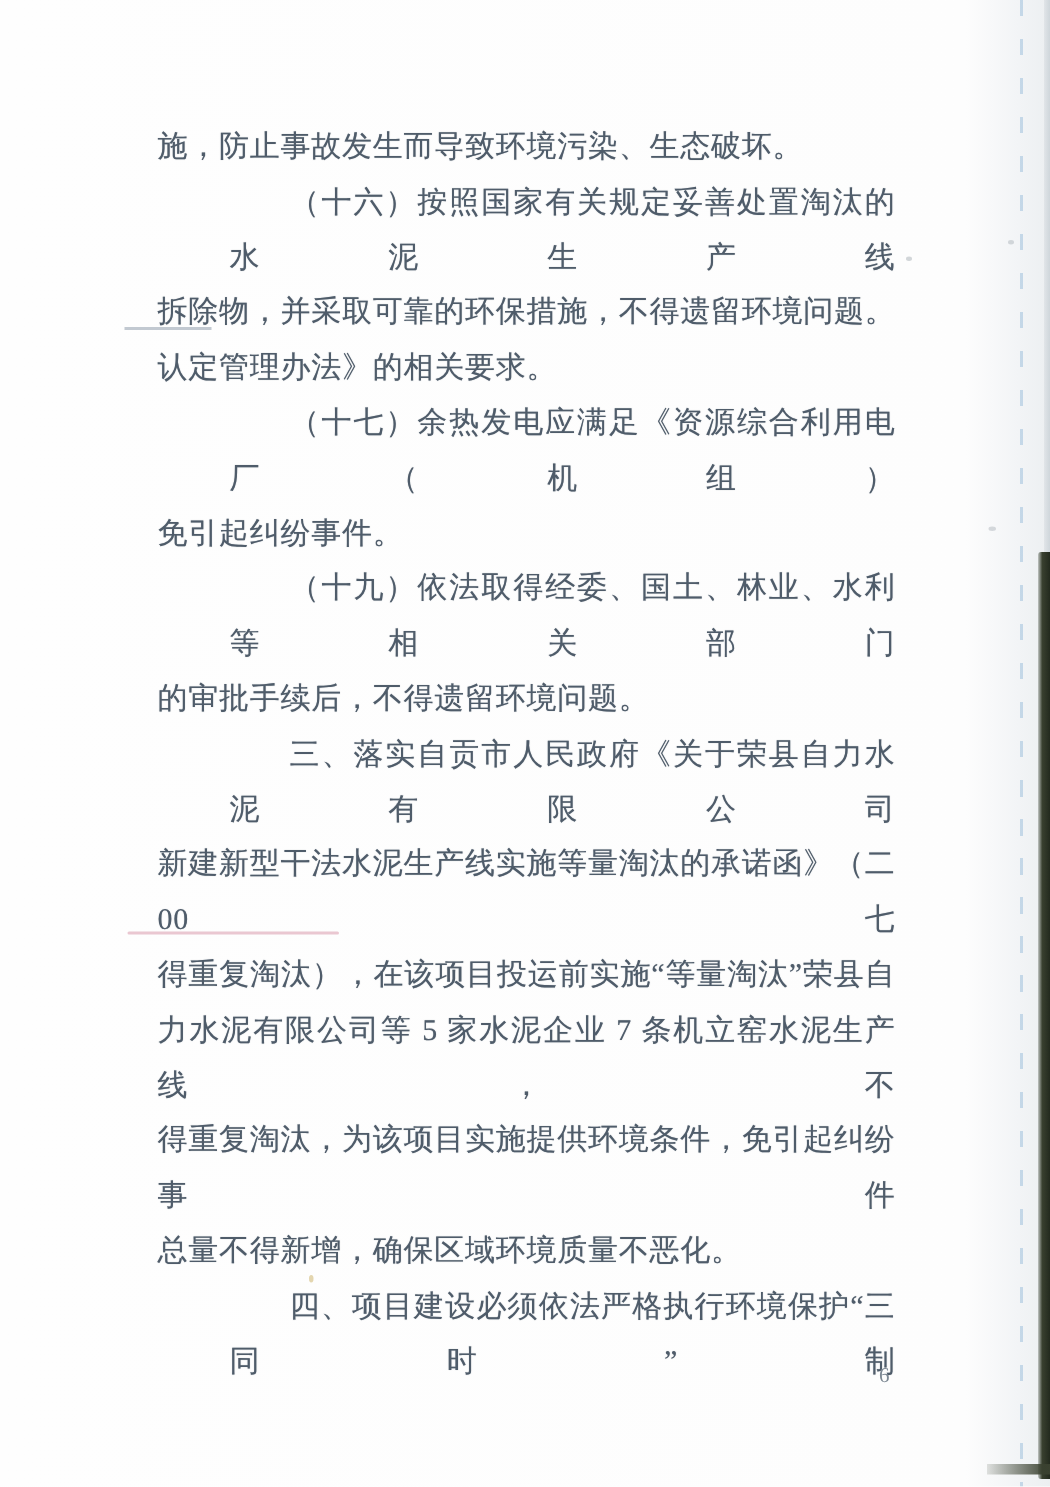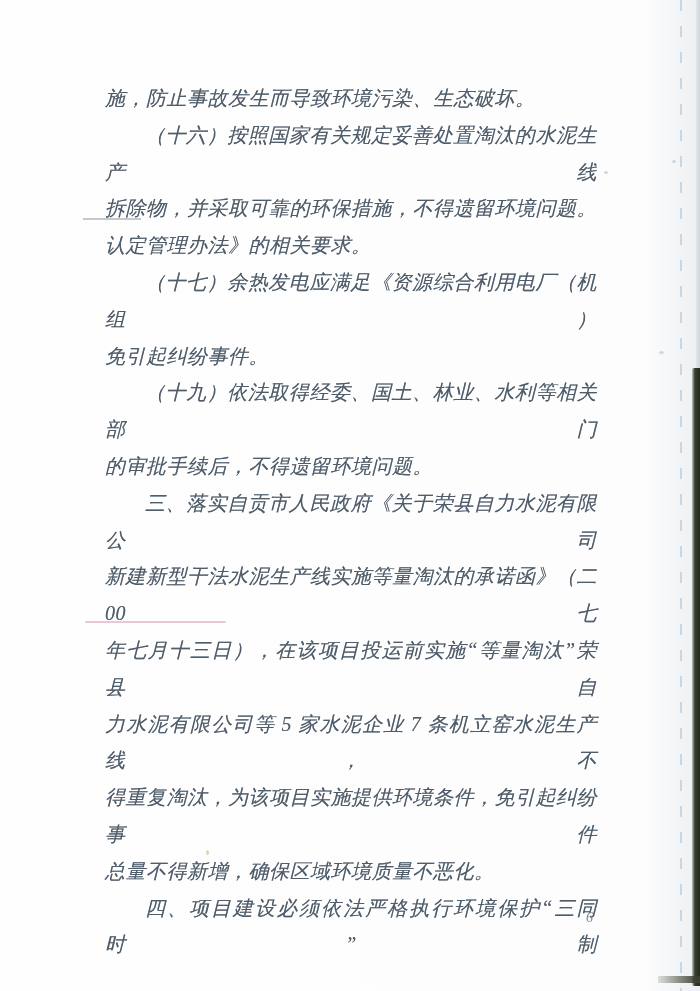--- a/index.html
+++ b/index.html
@@ -7,40 +7,39 @@
     width:700px;height:991px;
     background:#ffffff;
     font-family:"Liberation Serif","DejaVu Serif",serif;
     overflow:hidden;
   }
   .page{
     position:relative;
     width:700px;height:991px;
     background:linear-gradient(90deg,#fefefe 0%,#fdfdfd 92%,#f2f4f6 97%,#eceff1 100%);
     overflow:hidden;
-    font-style:italic;
   }
   
   .doc-text{
     position:absolute;
     left:105px;top:80px;width:492px;
     font-size:20px;
     line-height:36.8px;
     color:#4f5c6a;
     letter-spacing:0.5px;
     text-shadow:0 0 0.6px rgba(79,92,106,0.55);
   }
   .line{white-space:nowrap;}
   .line.justify{
     white-space:normal;
     text-align:justify;
     text-align-last:justify;
     -moz-text-align-last:justify;
   }
-  .line.indent{text-indent:40px;}
+  .line.indent{text-indent:40px;margin-left:48px;}
   
   .page-number{
     position:absolute;
     left:586px;top:910px;
     font-size:14px;
     color:#7d8893;
   }
   
   .fold-line{
     position:absolute;
@@ -96,21 +95,21 @@
       <div class="line">施，防止事故发生而导致环境污染、生态破坏。</div>
       <div class="line indent justify">（十六）按照国家有关规定妥善处置淘汰的水泥生产线</div>
       <div class="line">拆除物，并采取可靠的环保措施，不得遗留环境问题。</div>
       <div class="line">认定管理办法》的相关要求。</div>
       <div class="line indent justify">（十七）余热发电应满足《资源综合利用电厂（机组）</div>
       <div class="line">免引起纠纷事件。</div>
       <div class="line indent justify">（十九）依法取得经委、国土、林业、水利等相关部门</div>
       <div class="line">的审批手续后，不得遗留环境问题。</div>
       <div class="line indent justify">三、落实自贡市人民政府《关于荣县自力水泥有限公司</div>
       <div class="line justify">新建新型干法水泥生产线实施等量淘汰的承诺函》（二00七</div>
-      <div class="line justify">年七月十三日），在该项目投运前实施“等量淘汰”荣县自</div>
+      <div class="line justify">得重复淘汰），在该项目投运前实施“等量淘汰”荣县自</div>
       <div class="line justify">力水泥有限公司等 5 家水泥企业 7 条机立窑水泥生产线，不</div>
       <div class="line justify">得重复淘汰，为该项目实施提供环境条件，免引起纠纷事件</div>
       <div class="line">总量不得新增，确保区域环境质量不恶化。</div>
       <div class="line indent justify">四、项目建设必须依法严格执行环境保护“三同时”制</div>
     </div>
 
   <div class="underline-gray"></div>
   <div class="underline-pink"></div>
 
   <div class="page-number">6</div>

